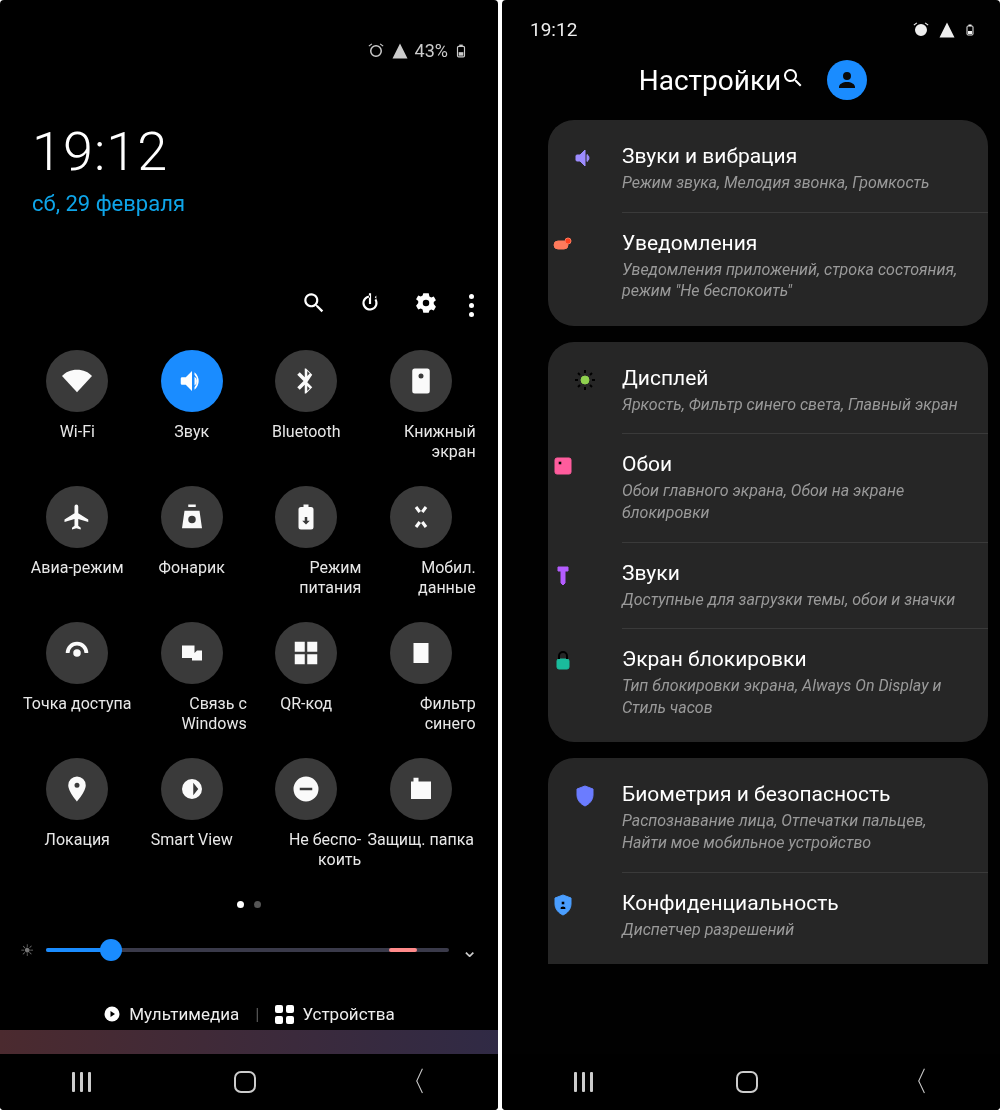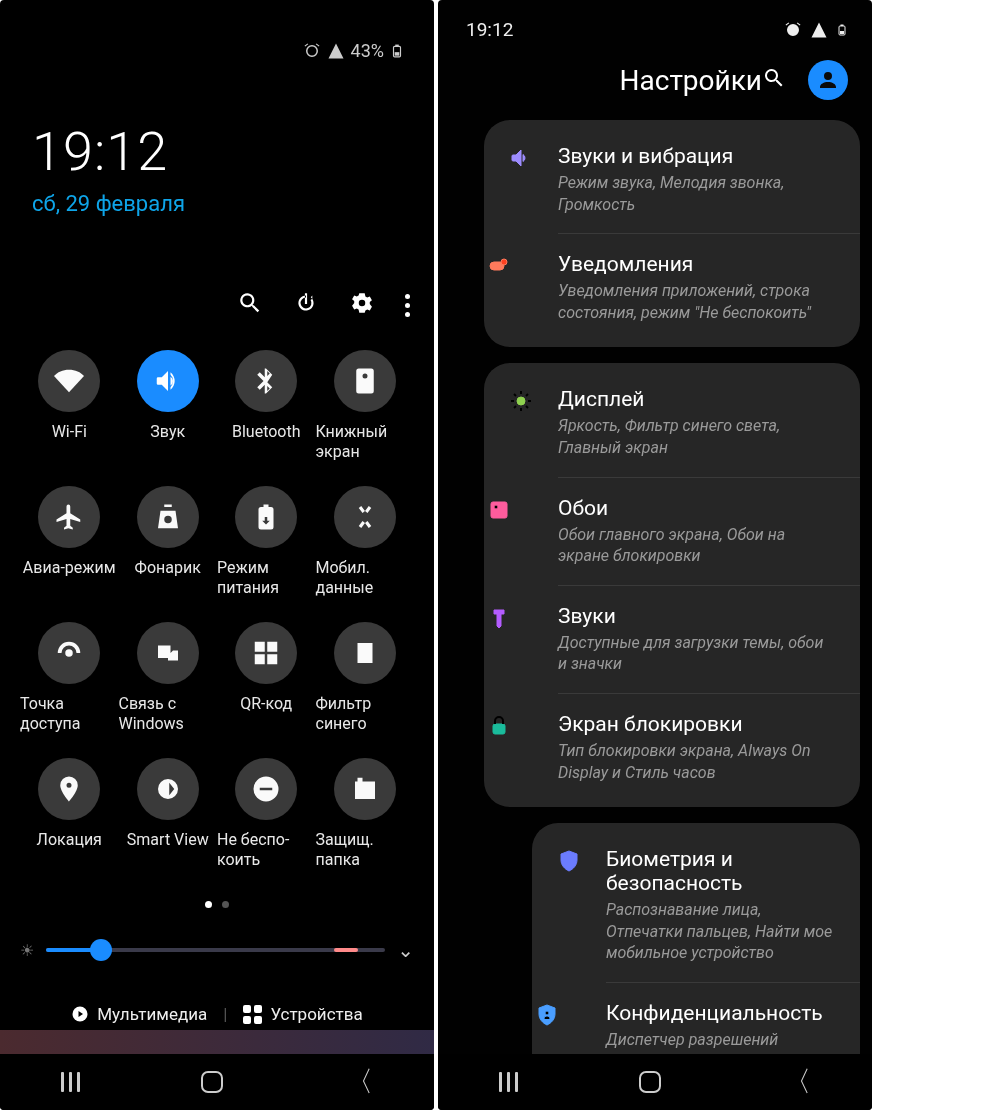--- a/index.html
+++ b/index.html
@@ -1,38 +1,38 @@
 <!DOCTYPE html>
 <html><head>
 <meta charset="utf-8">
 <style>
   * { margin: 0; padding: 0; box-sizing: border-box; font-family: -apple-system, Roboto, sans-serif; }
   body { background: #fff; display: flex; gap: 4px; }
-  .phone { width: 434px; height: 1110px; background: #000; position: relative; overflow: hidden; border-radius: 4px; }
+  .phone { width: 498px; height: 1110px; background: #000; position: relative; overflow: hidden; border-radius: 4px; }
   .phone-right { background: #010101; }
 
   
   .status-bar-left { position:absolute; top:40px; right:30px; display:flex; align-items:flex-start; gap:8px; color:#ccc; font-size:18px; }
   .status-icons-left { display:flex; gap:6px; align-items:center; }
   .qs-clock { position:absolute; top:120px; left:32px; color:#fff; }
   .qs-clock .time { font-size:54px; font-weight:300; letter-spacing:1px; }
   .qs-clock .date { font-size:22px; color:#0ea5e9; margin-top:8px; }
 
   .qs-top-actions { position:absolute; top:290px; right:24px; display:flex; gap:30px; align-items:center; }
   .qs-top-actions svg { width:26px; height:26px; fill:#fff; }
   .qs-top-actions .dots { display:flex; flex-direction:column; gap:4px; align-items:center; }
   .qs-top-actions .dots span { width:5px; height:5px; border-radius:50%; background:#fff; }
 
   .qs-grid { position:absolute; top:350px; left:0; right:0; padding:0 20px; display:grid; grid-template-columns:repeat(4,1fr); gap:6px 0; }
   .qs-tile { display:flex; flex-direction:column; align-items:center; justify-content:flex-start; height:130px; }
   .qs-circle { width:62px; height:62px; border-radius:50%; background:#3a3a3a; display:flex; align-items:center; justify-content:center; margin-bottom:10px; }
   .qs-circle.active { background:#1a8cff; }
   .qs-circle svg { width:30px; height:30px; fill:#fafafa; }
   .qs-circle.active svg { fill:#fff; }
-  .qs-label { color:#e8e8e8; font-size:16px; text-align:left; line-height:1.25; max-width:110px; }
+  .qs-label { color:#e8e8e8; font-size:16px; text-align:right; line-height:1.25; max-width:110px; }
 
   .page-dots { position:absolute; bottom:202px; left:0; right:0; display:flex; justify-content:center; gap:10px; }
   .page-dots span { width:7px; height:7px; border-radius:50%; background:#555; }
   .page-dots span.on { background:#fff; }
 
   .brightness { position:absolute; bottom:148px; left:20px; right:20px; display:flex; align-items:center; gap:12px; }
   .brightness .sun { color:#777; }
   .brightness .track { flex:1; height:4px; background:#3a3a4a; border-radius:2px; position:relative; }
   .brightness .fill { position:absolute; left:0; top:0; height:100%; width:16%; background:#1a8cff; border-radius:2px; }
   .brightness .fill2 { position:absolute; right:8%; top:0; height:100%; width:7%; background:#ff8a8a; border-radius:2px; }
@@ -51,38 +51,38 @@
   .nav-bar { position:absolute; bottom:0; left:0; right:0; height:56px; background:#000; display:flex; justify-content:space-around; align-items:center; }
   .nav-recent { display:flex; gap:5px; }
   .nav-recent span { width:3px; height:20px; background:#ccc; border-radius:1px; }
   .nav-home { width:22px; height:22px; border:2px solid #ccc; border-radius:7px; }
   .nav-back { font-size:28px; color:#ccc; }
 
   
   .status-bar-right { position:absolute; top:18px; left:28px; right:24px; display:flex; justify-content:space-between; align-items:center; color:#eee; font-size:19px; }
   .sbr-icons { display:flex; gap:8px; align-items:center; }
 
-  .settings-header { position:absolute; top:60px; left:28px; right:24px; display:flex; align-items:center; justify-content:flex-end; }
+  .settings-header { position:absolute; top:60px; left:28px; right:24px; display:flex; align-items:center; justify-content:center; }
   .settings-header h1 { color:#fff; font-size:28px; font-weight:400; }
   .settings-header .right { display:flex; align-items:center; gap:22px; }
   .settings-header svg { width:24px; height:24px; fill:#fff; }
   .avatar { width:40px; height:40px; border-radius:50%; background:#1a8cff; display:flex; align-items:center; justify-content:center; }
   .avatar svg { width:24px; height:24px; fill:#0a0a0a; }
 
   .settings-scroller { position:absolute; top:120px; bottom:56px; left:12px; right:12px; overflow:hidden;padding-left:34px; }
   .card { background:#262626; border-radius:26px; margin-bottom:16px; padding:6px 0; }
   .row { display:flex; padding:18px 24px 18px 22px; gap:22px; align-items:flex-start; }
   .row + .row { border-top:1px solid #3a3a3a; margin-left:74px; padding-left:0; }
   .row .icon { width:30px; display:flex; justify-content:center; padding-top:2px; flex-shrink:0; }
   .row .icon svg { width:24px; height:24px; }
   .row .txt { flex:1; }
   .row .title { color:#fff; font-size:21px; margin-bottom:4px; }
   .row .sub { color:#9a9a9a; font-size:16px; line-height:1.35;font-style:italic; }
 
-  .card-last { border-radius:26px 26px 0 0;margin-left:48px; }
+  .card-last { border-radius:26px 26px 0 0; }
 </style>
 </head>
 <body>
 
 <div class="phone">
 
   <div class="status-bar-left">
     <div class="status-icons-left">
       <svg viewBox="0 0 24 24" width="18" height="18">
           <path fill="#ccc" d="M12 4a8 8 0 108 8 8 8 0 00-8-8zm0 14a6 6 0 116-6 6 6 0 01-6 6zM6 2L2 5l1 1 4-3zM18 2l4 3-1 1-4-3z"></path>

